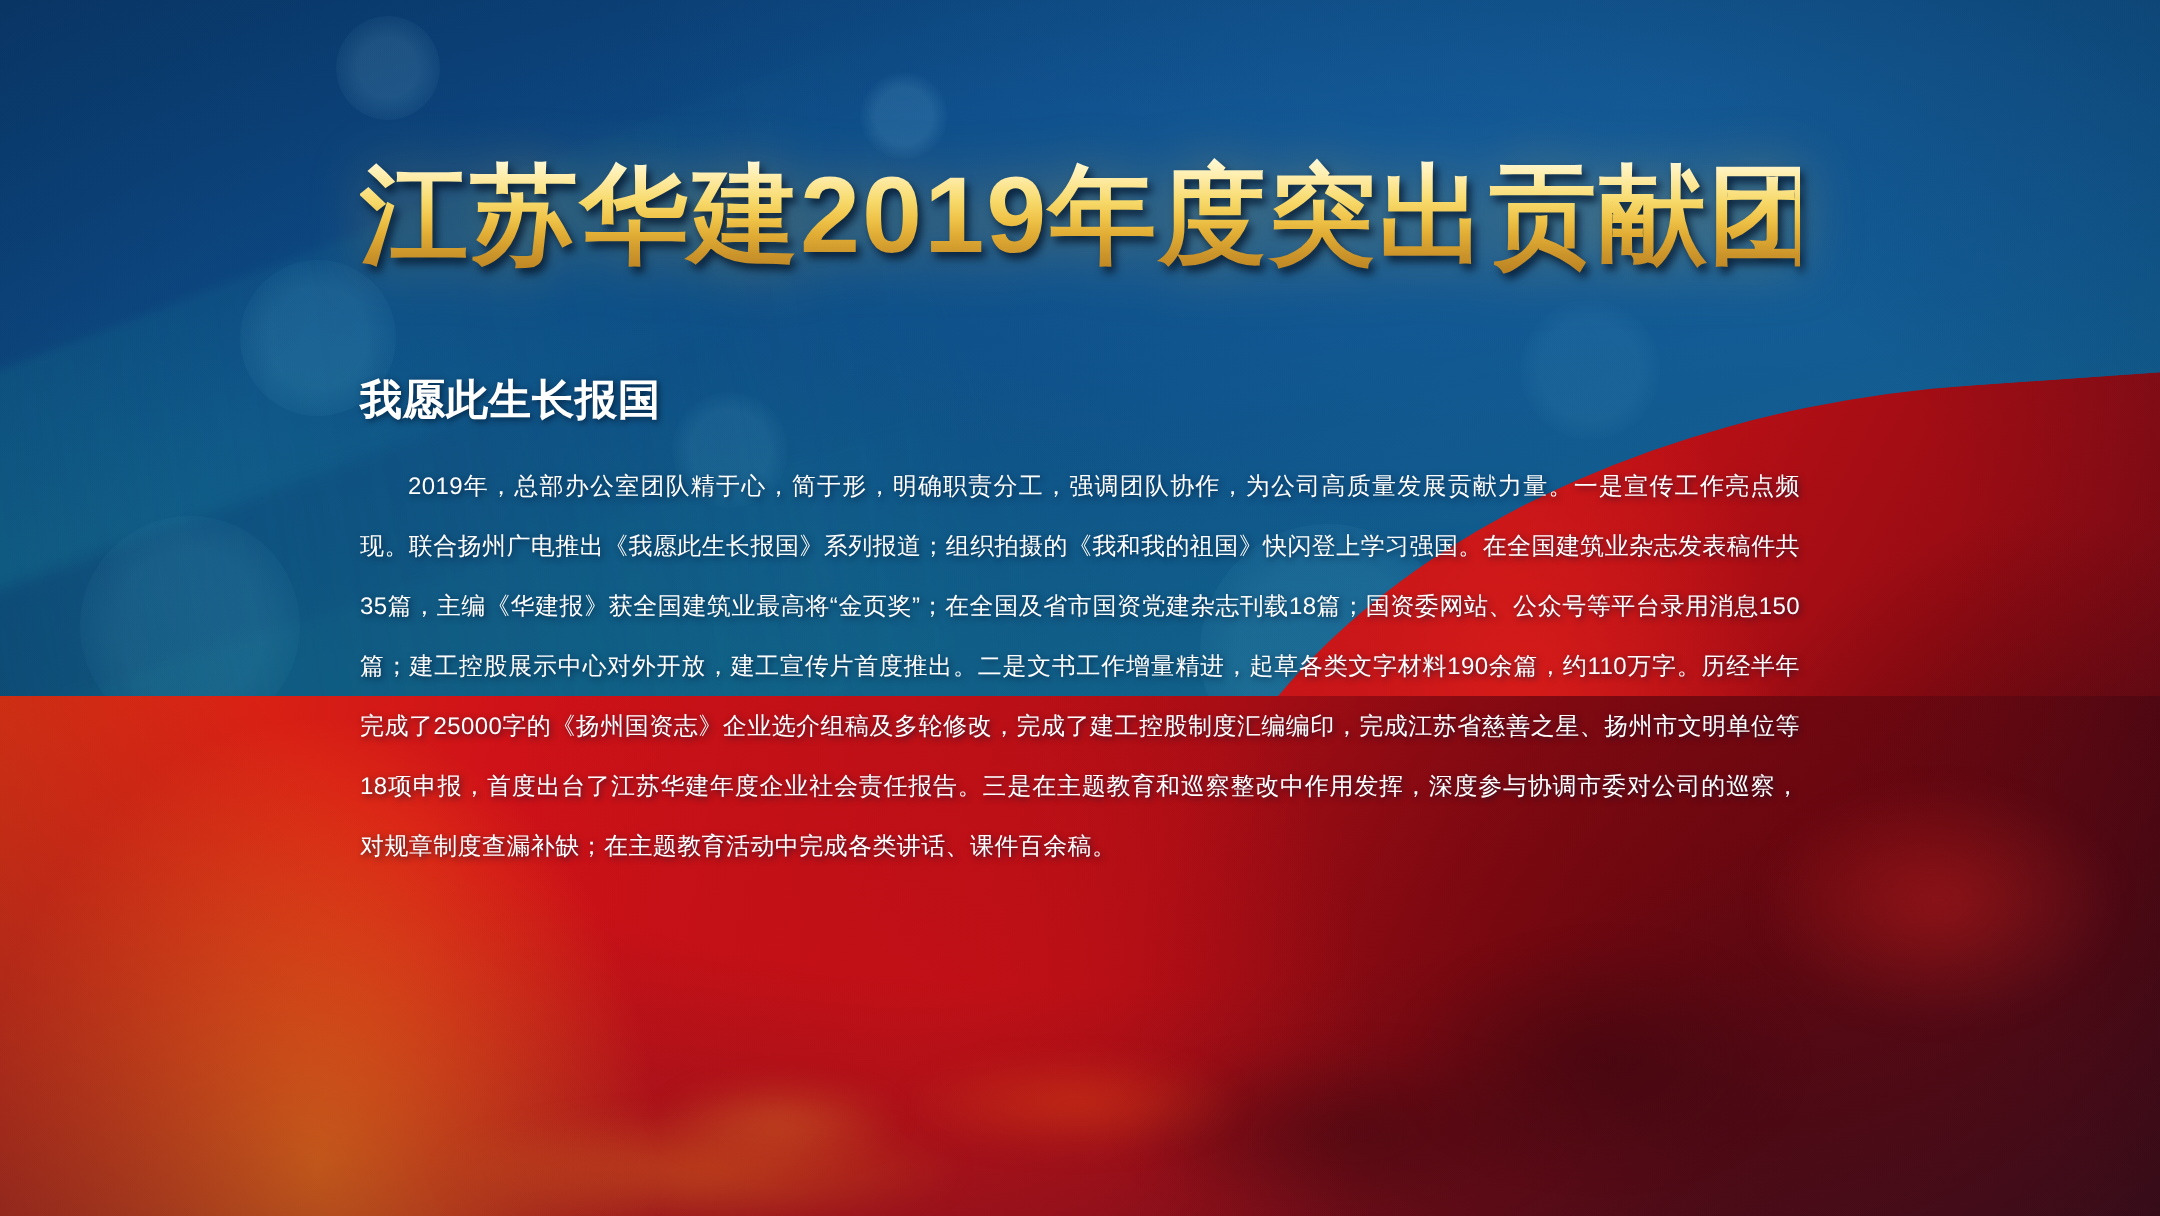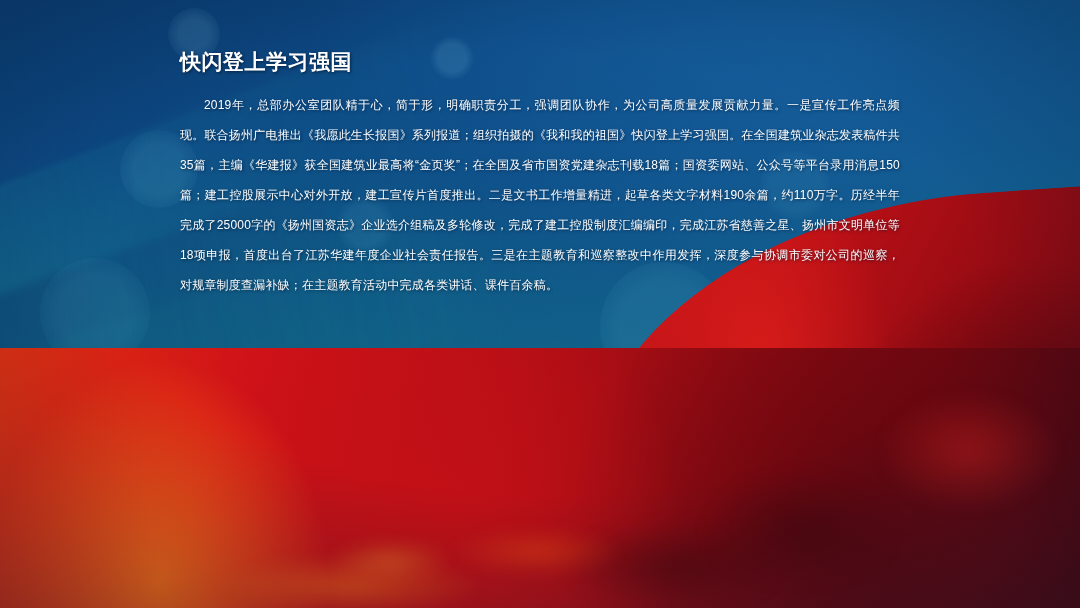--- a/index.html
+++ b/index.html
@@ -188,19 +188,20 @@
     <div class="fold" style="left:700px; top:470px; width:200px; height:120px; background:radial-gradient(ellipse, rgba(60,3,9,.50) 0%, rgba(60,3,9,0) 70%);"></div>
     <div class="fold" style="left:220px; top:556px; width:260px; height:60px;  background:radial-gradient(ellipse, rgba(255,120,24,.55) 0%, rgba(255,120,24,0) 72%);"></div>
     <div class="fold" style="left:452px; top:528px; width:170px; height:48px;  background:radial-gradient(ellipse, rgba(246,78,16,.45) 0%, rgba(246,78,16,0) 72%);"></div>
     <div class="fold" style="left:880px; top:392px; width:180px; height:120px; background:radial-gradient(ellipse, rgba(226,34,28,.45) 0%, rgba(226,34,28,0) 72%);"></div>
     <div class="fold" style="left:330px; top:540px; width:120px; height:40px;  background:radial-gradient(ellipse, rgba(255,160,40,.38) 0%, rgba(255,160,40,0) 74%);"></div>
   </div>
 
   <div class="bg-layer vignette"></div>
 
   <div class="content">
-
-    <h2 class="subtitle">快闪登上学习强国</h2>
+    <h1 class="title">江苏华建2019年度突出贡献团队</h1>
+
+    <h2 class="subtitle">我愿此生长报国</h2>
 
     <p class="body-text">2019年，总部办公室团队精于心，简于形，明确职责分工，强调团队协作，为公司高质量发展贡献力量。一是宣传工作亮点频现。联合扬州广电推出《我愿此生长报国》系列报道；组织拍摄的《我和我的祖国》快闪登上学习强国。在全国建筑业杂志发表稿件共35篇，主编《华建报》获全国建筑业最高将“金页奖”；在全国及省市国资党建杂志刊载18篇；国资委网站、公众号等平台录用消息150篇；建工控股展示中心对外开放，建工宣传片首度推出。二是文书工作增量精进，起草各类文字材料190余篇，约110万字。历经半年完成了25000字的《扬州国资志》企业选介组稿及多轮修改，完成了建工控股制度汇编编印，完成江苏省慈善之星、扬州市文明单位等18项申报，首度出台了江苏华建年度企业社会责任报告。三是在主题教育和巡察整改中作用发挥，深度参与协调市委对公司的巡察，对规章制度查漏补缺；在主题教育活动中完成各类讲话、课件百余稿。</p>
   </div>
 
 </div>
 
 </body></html>

